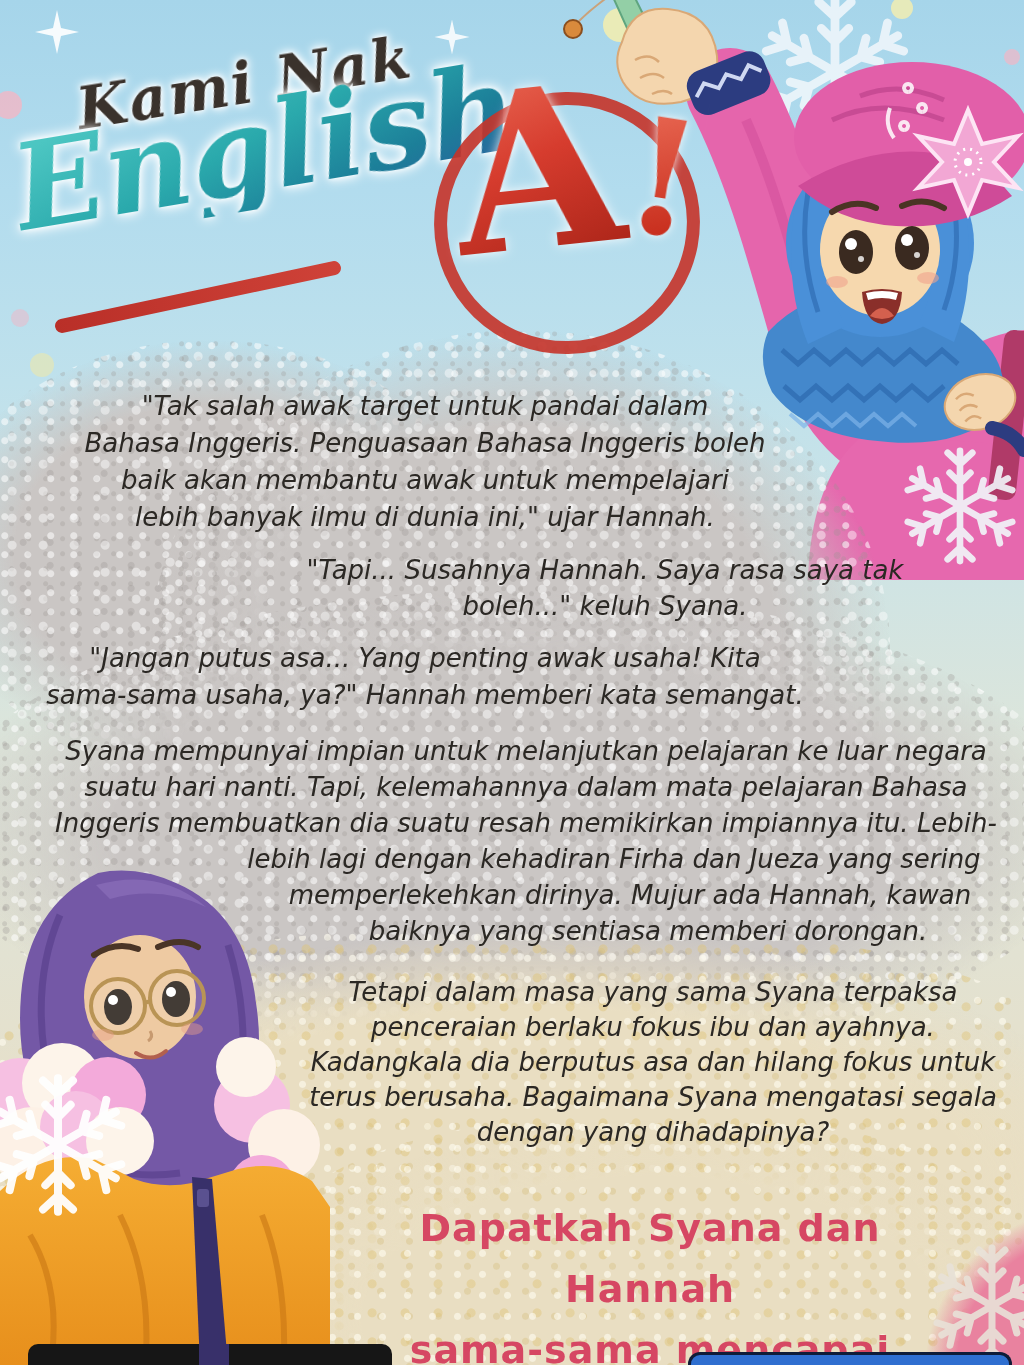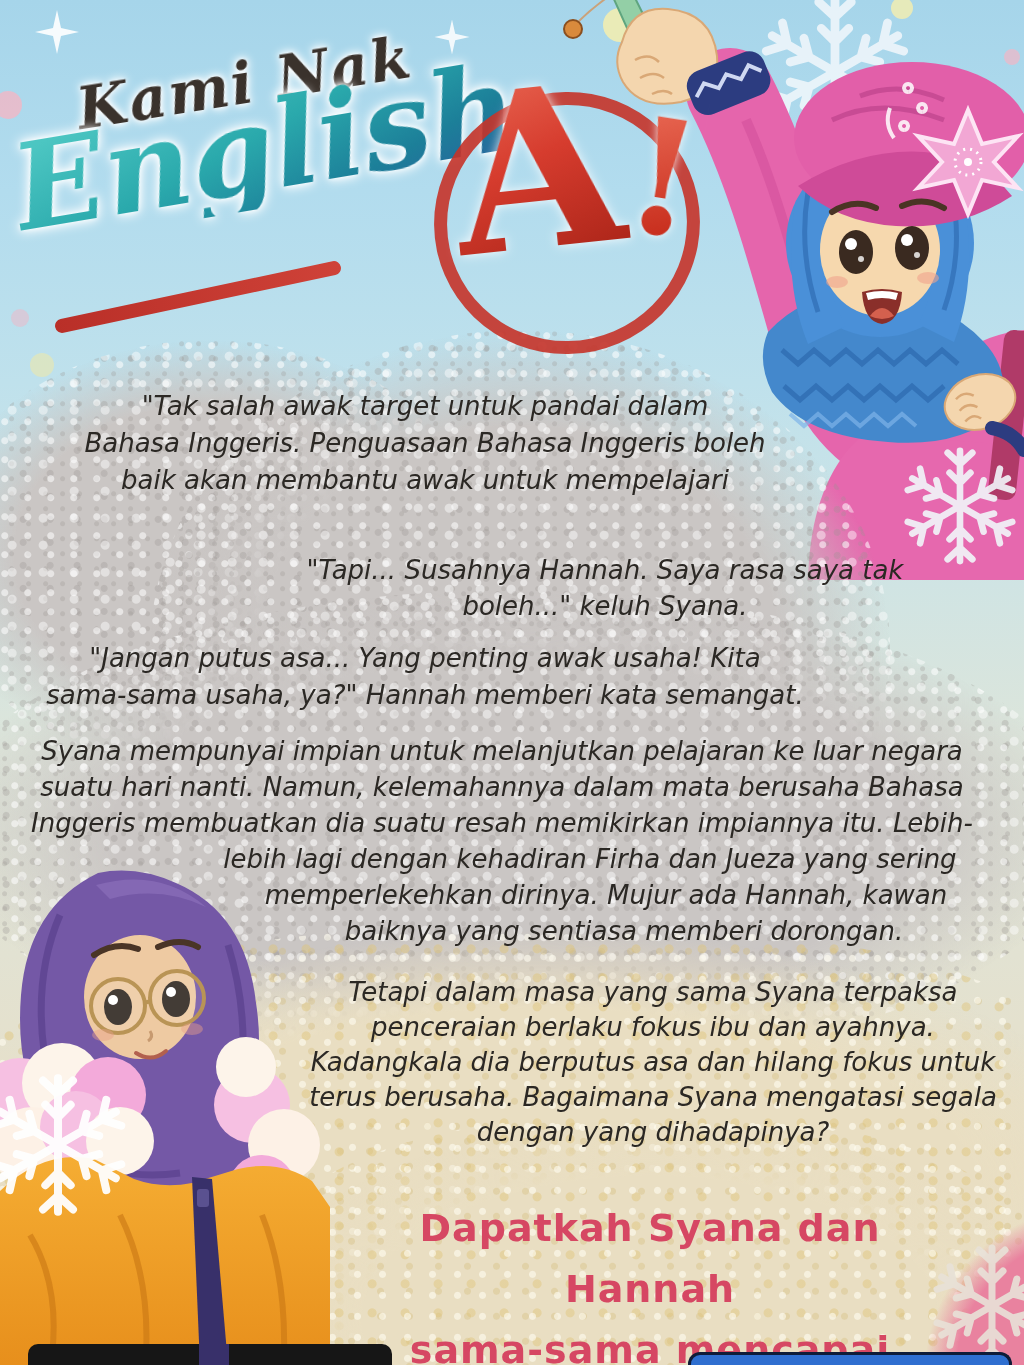--- a/index.html
+++ b/index.html
@@ -82,21 +82,21 @@
     background:linear-gradient(90deg,#b92f28,#cf4238); border-radius:8px;
     transform:rotate(-12deg);
   }
 
   
   .para{position:absolute; text-align:center; font-style:italic; color:#2b2824;}
   .para .tl{white-space:nowrap;}
   .p1{left:75px; top:388px; width:700px; font-size:26px; line-height:37px;}
   .p2{left:255px; top:552px; width:700px; font-size:26px; line-height:36px;}
   .p3{left:25px;  top:640px; width:800px; font-size:26px; line-height:37px;}
-  .p4{left:7px;  top:733px; width:990px; font-size:26px; line-height:36px;}
+  .p4{left:31px;  top:733px; width:990px; font-size:26px; line-height:36px;}
   .p4 .s1{transform:translateX(88px);}
   .p4 .s2{transform:translateX(104px);}
   .p4 .s3{transform:translateX(122px);}
   .p5{left:268px; top:975px; width:770px; font-size:26px; line-height:35px;font-style:italic;}
   .tagline{
     position:absolute; left:330px; top:1198px; width:640px; text-align:center;
     font-size:38px; line-height:61px; font-weight:bold; color:#d64763;
     letter-spacing:1px;
   }
 
@@ -329,32 +329,33 @@
   <div class="title-english">English</div>
   <div class="title-ring"></div>
   <div class="title-grade">A</div>
   <div class="title-exclaim">!</div>
   <div class="title-swoosh"></div>
 
   <div class="para p1">
     <div class="tl">"Tak salah awak target untuk pandai dalam</div>
     <div class="tl">Bahasa Inggeris. Penguasaan Bahasa Inggeris boleh</div>
     <div class="tl">baik akan membantu awak untuk mempelajari</div>
+    <div class="tl">lebih banyak ilmu di dunia ini," ujar Hannah.</div>
   </div>
   <div class="para p2">
     <div class="tl">"Tapi... Susahnya Hannah. Saya rasa saya tak</div>
     <div class="tl">boleh..." keluh Syana.</div>
   </div>
   <div class="para p3">
     <div class="tl">"Jangan putus asa... Yang penting awak usaha! Kita</div>
     <div class="tl">sama-sama usaha, ya?" Hannah memberi kata semangat.</div>
   </div>
   <div class="para p4">
     <div class="tl">Syana mempunyai impian untuk melanjutkan pelajaran ke luar negara</div>
-    <div class="tl">suatu hari nanti. Namun, kelemahannya dalam mata berusaha Bahasa</div>
+    <div class="tl">suatu hari nanti. Tapi, kelemahannya dalam mata pelajaran Bahasa</div>
     <div class="tl">Inggeris membuatkan dia suatu resah memikirkan impiannya itu. Lebih-</div>
     <div class="tl s1">lebih lagi dengan kehadiran Firha dan Jueza yang sering</div>
     <div class="tl s2">memperlekehkan dirinya. Mujur ada Hannah, kawan</div>
     <div class="tl s3">baiknya yang sentiasa memberi dorongan.</div>
   </div>
   <div class="para p5">
     <div class="tl">Tetapi dalam masa yang sama Syana terpaksa</div>
     <div class="tl">penceraian berlaku fokus ibu dan ayahnya.</div>
     <div class="tl">Kadangkala dia berputus asa dan hilang fokus untuk</div>
     <div class="tl">terus berusaha. Bagaimana Syana mengatasi segala</div>

